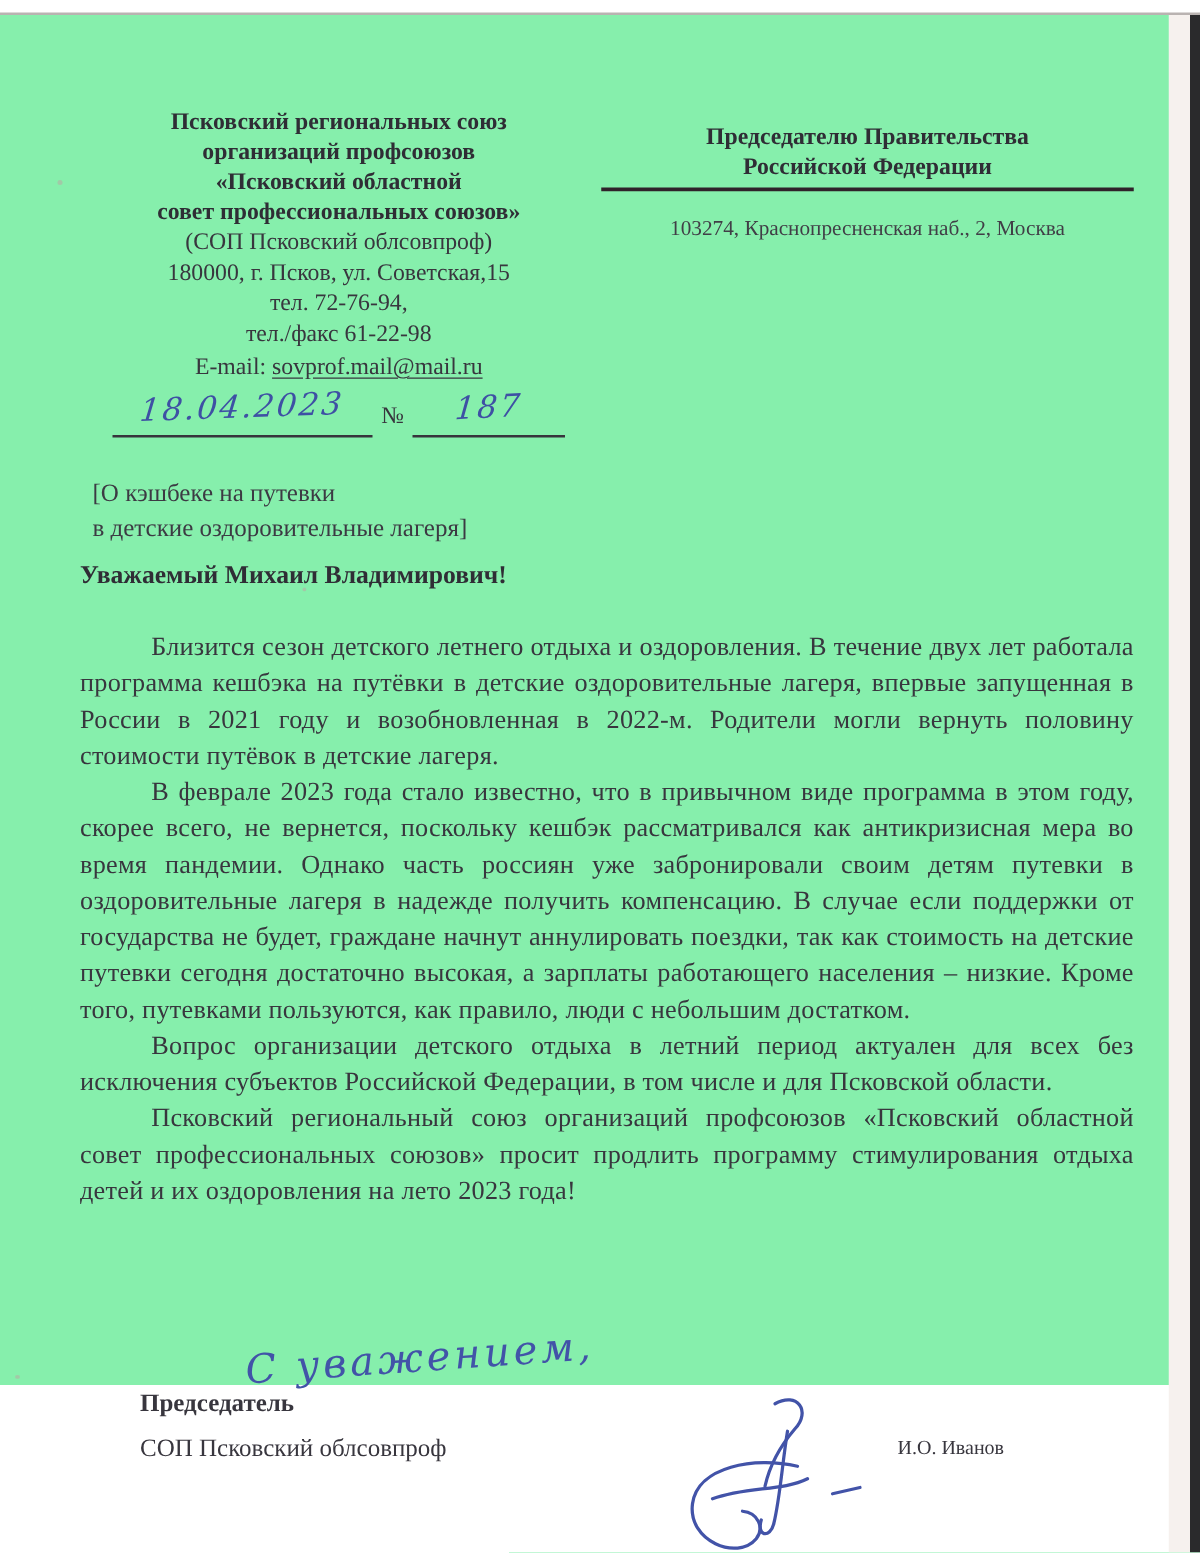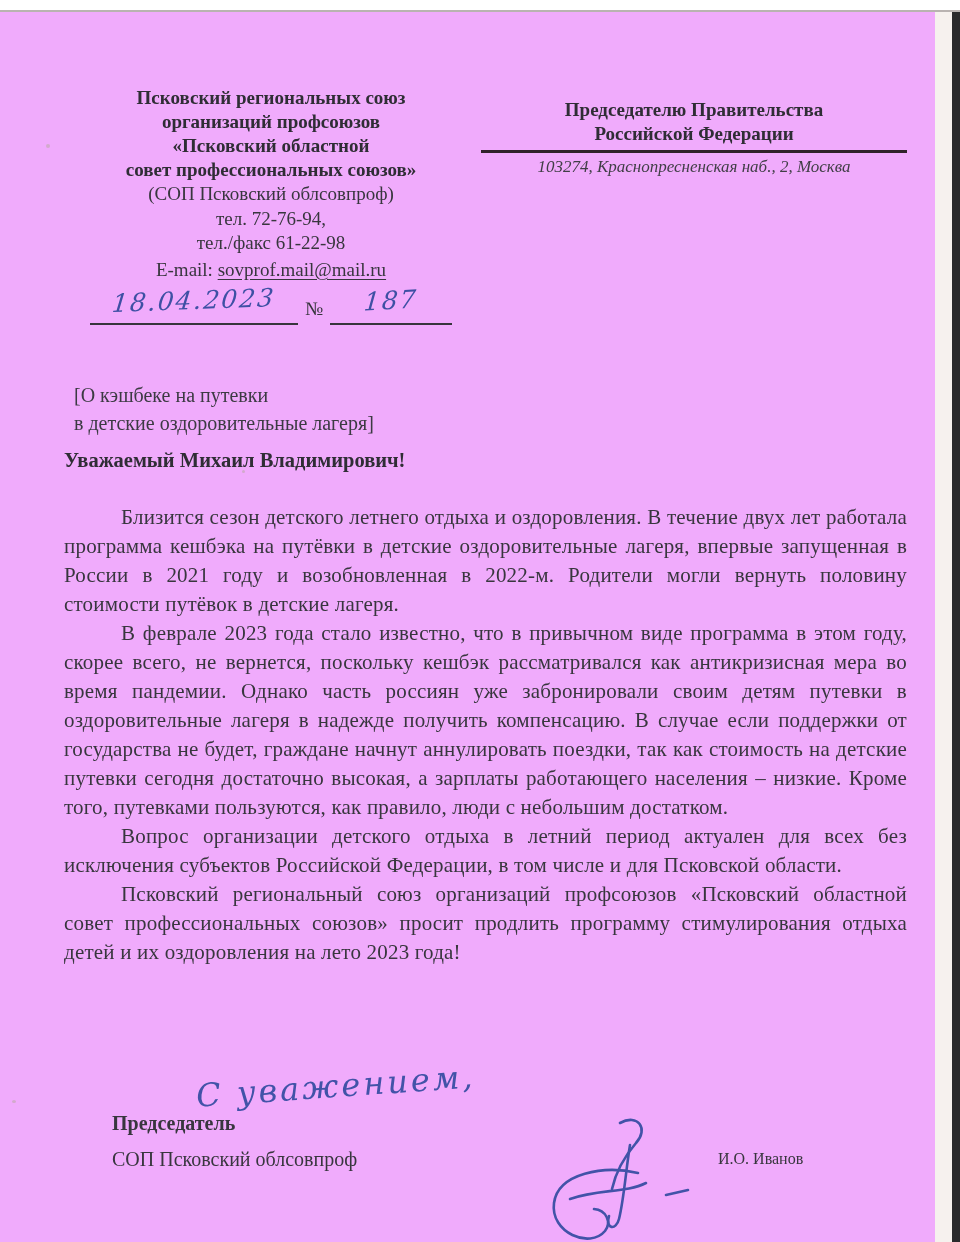--- a/index.html
+++ b/index.html
@@ -8,22 +8,22 @@
     width:960px; height:1242px;
     background:#ffffff;
     font-family:"Liberation Serif", serif;
     color:#35343b;
     overflow:hidden;
     position:relative;
   }
   .top-strip { position:absolute; left:0; top:0; width:960px; height:10px; background:#ffffff; }
   .top-line  { position:absolute; left:0; top:10px; width:960px; height:2px; background:#b9b3b1; }
   .scan-page {
-    position:absolute; left:0; top:12px; width:960px; height:1230px;
-    background:#f0abfc;
+    position:absolute; left:0; top:12px; width:960px; height:1096px;
+    background:#86efac;
   }
   .edge-light { position:absolute; right:8px; top:0; width:17px; height:1230px; background:#f6f1ee; }
   .edge-dark  { position:absolute; right:0;  top:0; width:8px;  height:1230px; background:#2a2a2c; }
   .speck { position:absolute; border-radius:50%; background:#b9a9a4; opacity:.55; }
 
   
   .sender {
     position:absolute; left:70px; top:74px; width:402px;
     text-align:center; font-size:19px; line-height:24.5px; color:#38363e;
   }
@@ -44,21 +44,21 @@
   .hand-date { font-size:25px; letter-spacing:2px; transform:rotate(-2deg) skewX(-8deg); }
   .hand-num  { font-size:25px; letter-spacing:2px; transform:rotate(-3deg) skewX(-8deg); }
   .no-sign { font-size:19px; color:#37353d; padding-bottom:4px; }
 
   .recipient {
     position:absolute; left:481px; top:86px; width:426px;
     text-align:center; font-size:19px; line-height:24px;
   }
   .recipient .b { font-weight:bold; color:#2f2d35; }
   .recipient-rule { margin-top:4px; height:0; border-top:3px solid #30222a; }
-  .recipient-addr { margin-top:3px; font-size:17px; line-height:21px; color:#403e46;font-style:italic; }
+  .recipient-addr { margin-top:19px; font-size:17px; line-height:21px; color:#403e46; }
 
   
   .subject {
     position:absolute; left:74px; top:369px;
     font-size:20px; line-height:28px; color:#3c3a43;
   }
   .salutation {
     position:absolute; left:64px; top:437px; width:843px;
     text-align:left; font-weight:bold; font-size:20.5px; color:#2f2d35;
   }
@@ -96,20 +96,21 @@
   <div class="speck" style="left:46px; top:132px; width:4px; height:4px;"></div>
   <div class="speck" style="left:242px; top:458px; width:3px; height:3px;"></div>
   <div class="speck" style="left:12px; top:1088px; width:4px; height:3px;"></div>
 
   <div class="sender">
     <div class="b">Псковский региональных союз</div>
     <div class="b">организаций профсоюзов</div>
     <div class="b">«Псковский областной</div>
     <div class="b">совет профессиональных союзов»</div>
     <div>(СОП Псковский облсовпроф)</div>
+    <div>180000, г. Псков, ул. Советская,15</div>
     <div>тел. 72-76-94,</div>
     <div>тел./факс  61-22-98</div>
     <div class="email-line"><span>E-mail: </span><a href="#" class="email-link">sovprof.mail@mail.ru</a></div>
     <div class="regline">
       <span class="ul ul1"><span class="hand hand-date">18.04.2023</span></span>
       <span class="no-sign">№</span>
       <span class="ul ul2"><span class="hand hand-num">187</span></span>
     </div>
   </div>
 

